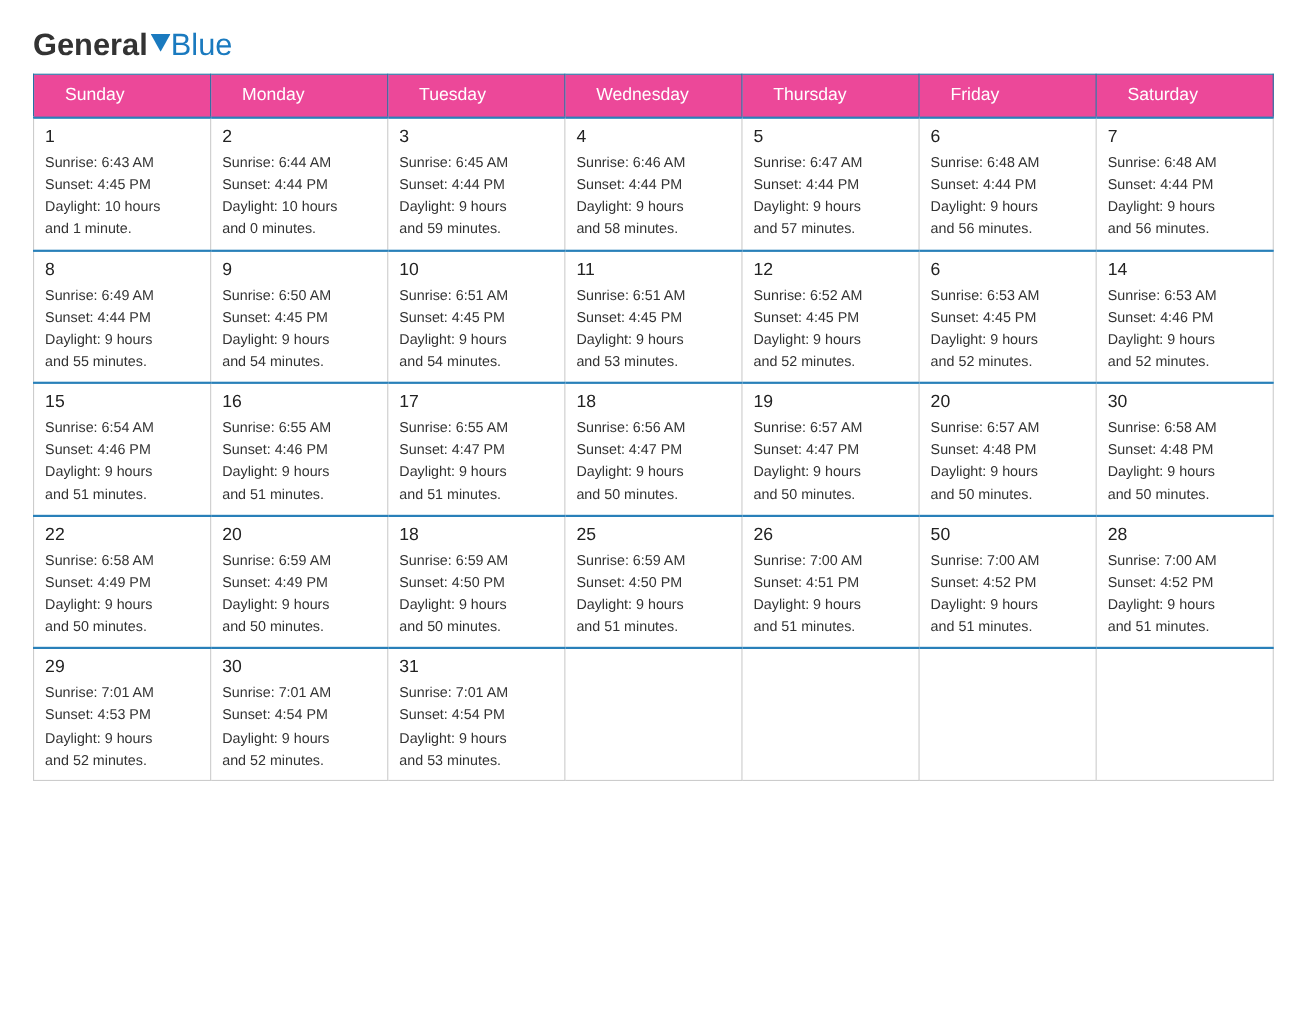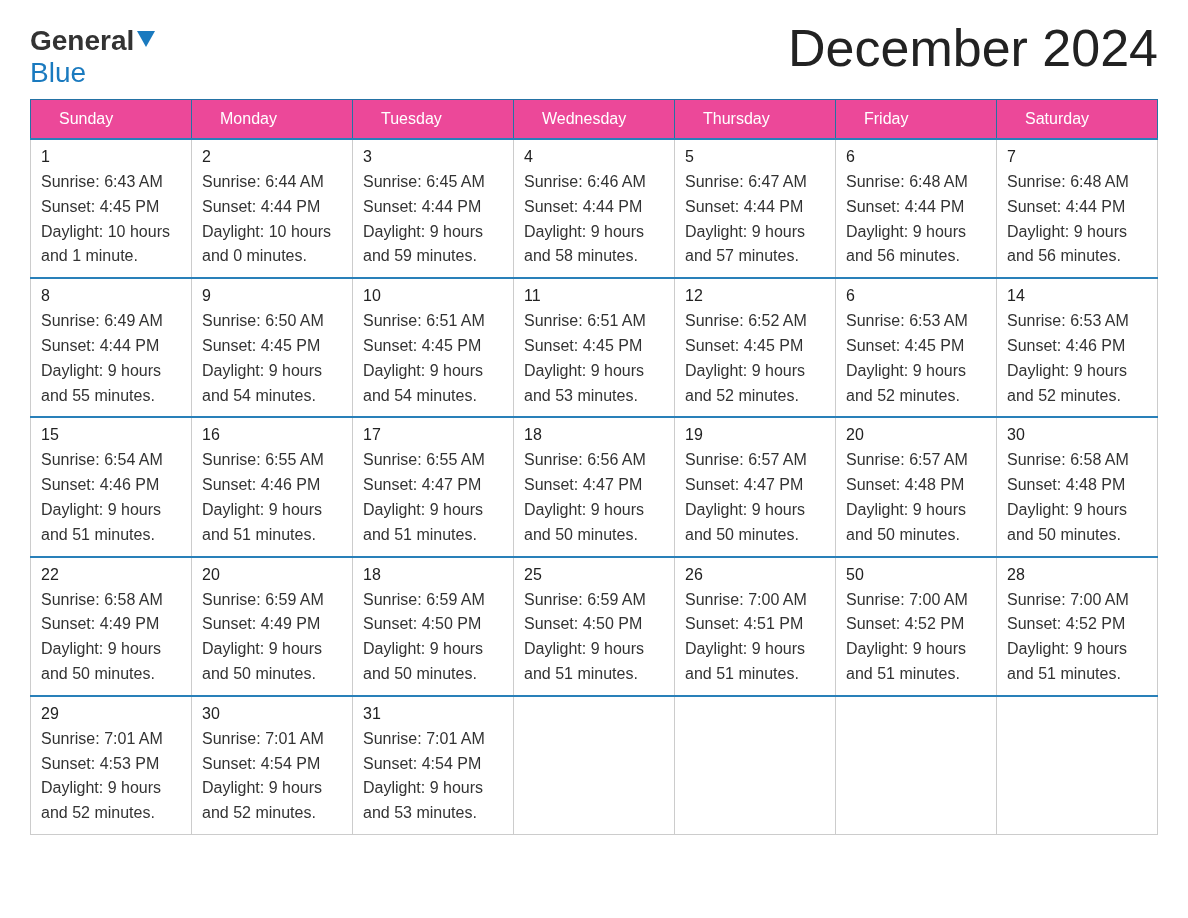--- a/index.html
+++ b/index.html
@@ -11,21 +11,21 @@
       padding: 20px 30px;
     }
     .header {
       display: flex;
       justify-content: space-between;
       align-items: flex-start;
       margin-bottom: 10px;
     }
     .logo {
       display: flex;
-      flex-direction: column;
+      flex-direction: row;
       align-items: flex-start;
       padding-top: 5px;
     }
     .logo-line1 {
       display: flex;
       align-items: center;
     }
     .title-section {
       text-align: right;
     }
@@ -63,21 +63,21 @@
       min-height: 100px;
       width: calc(100% / 7);
     }
     .day-number {
       font-size: 16px;
       font-weight: normal;
       color: #222;
       margin-bottom: 4px;
     }
     .day-info {
-      font-size: 16px;
+      font-size: 13px;
       color: #333;
       line-height: 1.55;
     }
     tbody tr:nth-child(odd) td {
       background-color: #fff;
     }
     tbody tr:nth-child(even) td {
       background-color: #fff;
     }
     tbody tr td.empty {
@@ -112,21 +112,20 @@
         <svg width="18" height="16" viewBox="0 0 18 16">
           <polygon points="0,0 18,0 9,16" fill="#1a7abf"></polygon>
         </svg>
       </span>
     </div>
     <div>
       <span style="font-size:28px;font-weight:normal;color:#1a7abf;">Blue</span>
     </div>
   </div>
   <div class="title-section">
-    <div class="month-title">December 2024</div>
   </div>
 </div>
 
 <table>
   <thead>
     <tr>
       <th>Sunday</th>
       <th>Monday</th>
       <th>Tuesday</th>
       <th>Wednesday</th>

